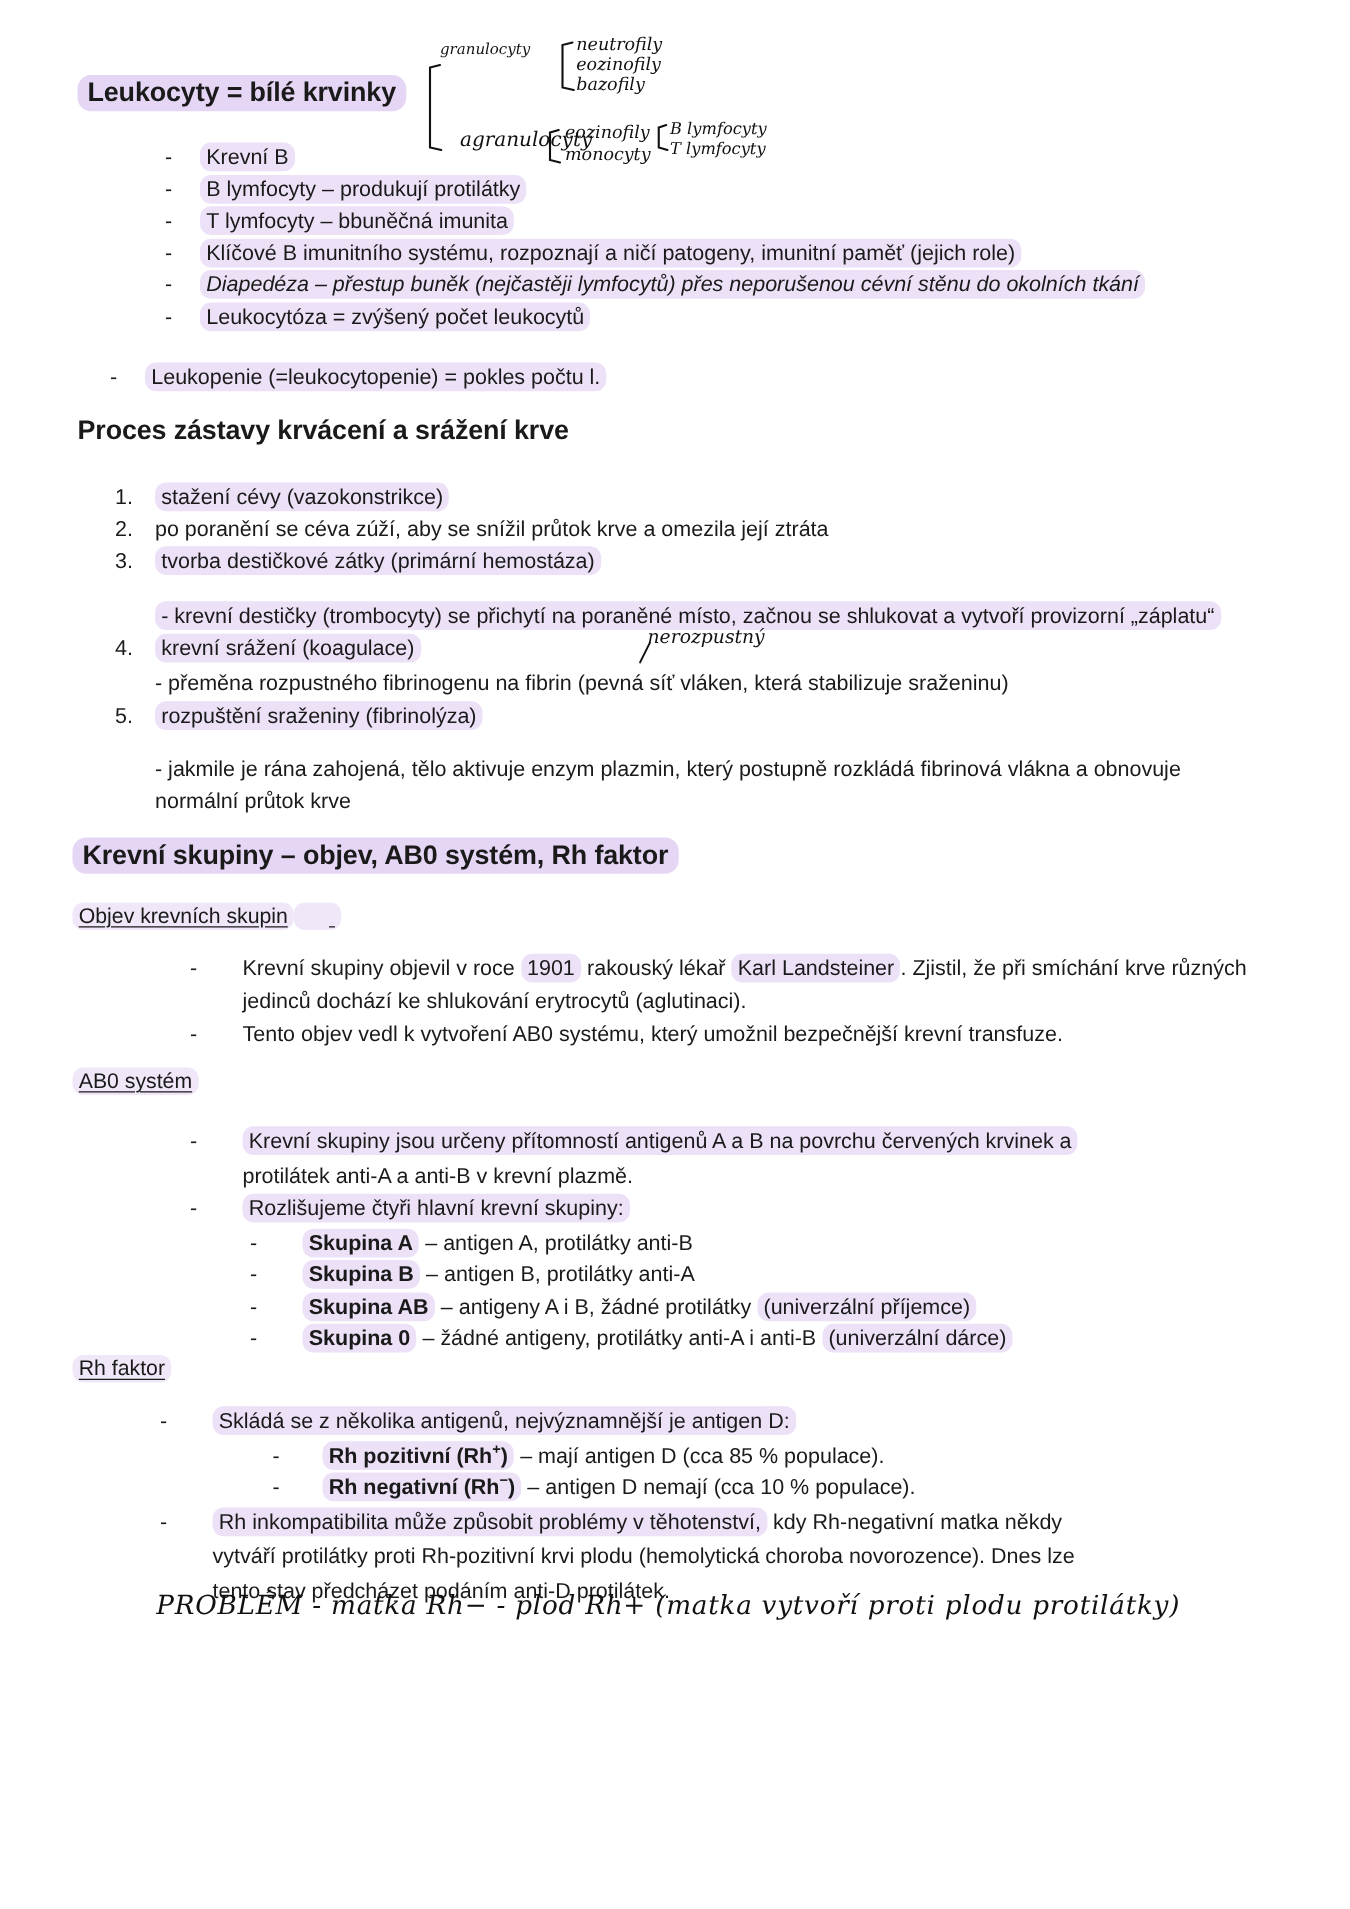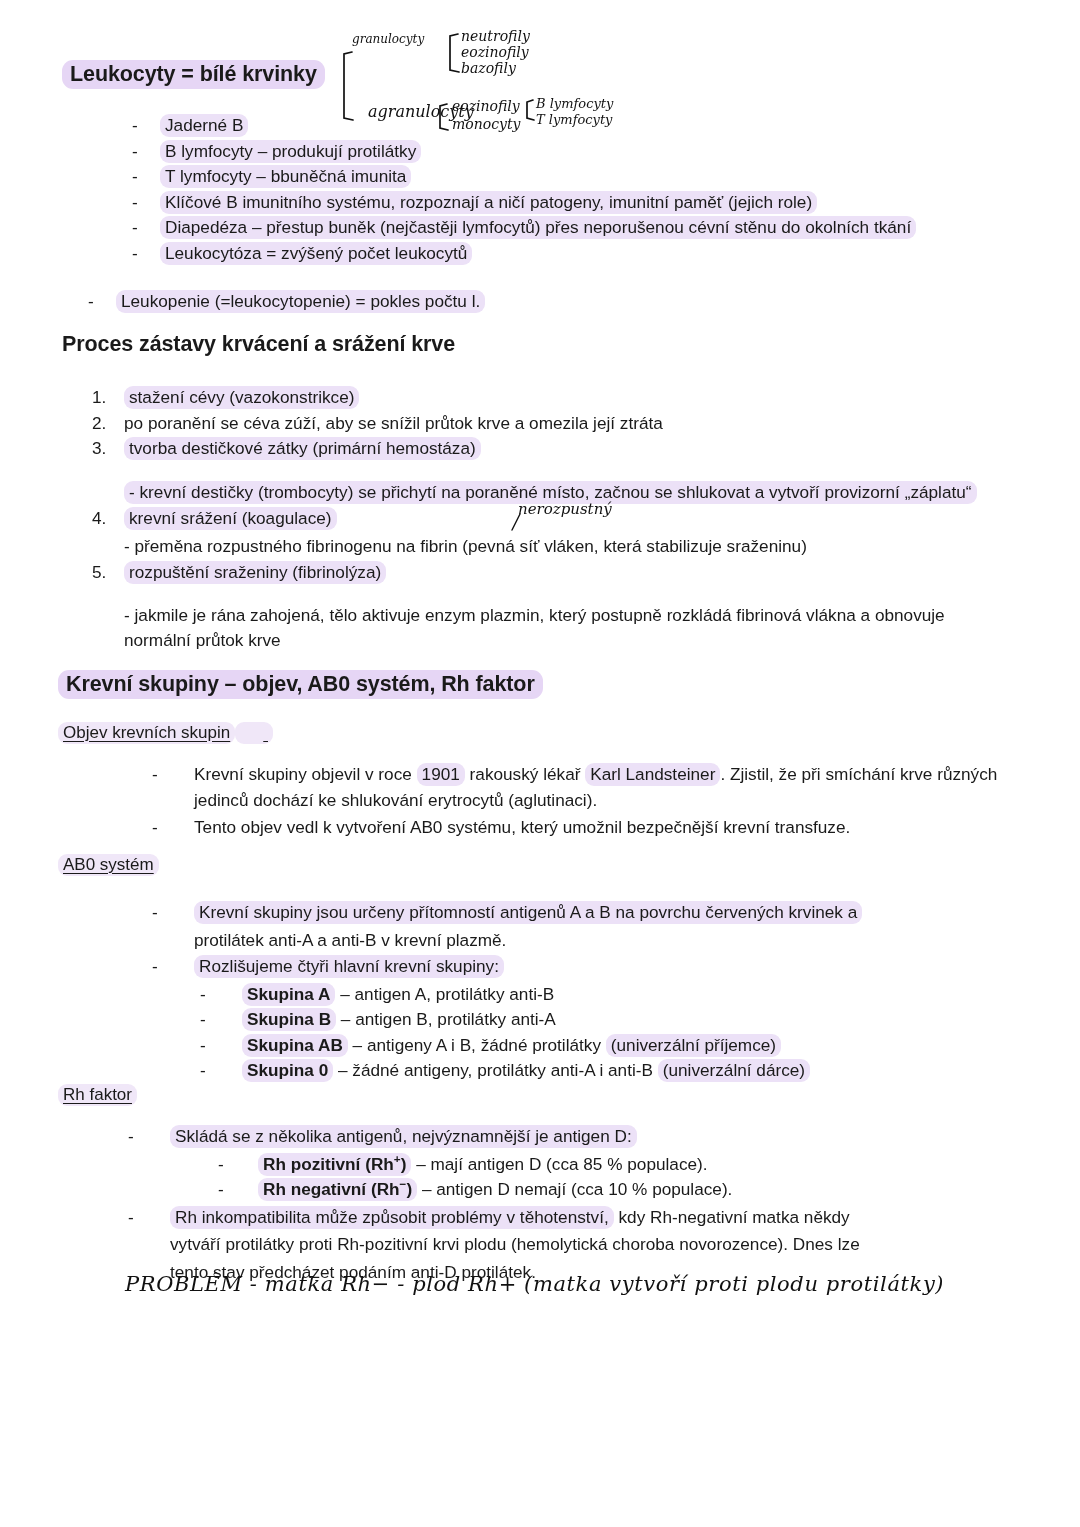--- a/index.html
+++ b/index.html
@@ -116,41 +116,41 @@
     <span class="hand abs" style="left:122px; top:76px; font-size:14px;">eozinofily</span>
     <span class="hand abs" style="left:122px; top:94px; font-size:14px;">monocyty</span>
     <span class="hand abs" style="left:206px; top:74px; font-size:13px;">B lymfocyty</span>
     <span class="hand abs" style="left:206px; top:90px; font-size:13px;">T lymfocyty</span>
   </div>
 
   <div class="abs" style="left:132px; top:113px; width:900px;">
 
     <div class="bullet">
       <span class="dash">-</span>
-      <span class="bcontent"><span class="hl">Jaderné B</span></span>
+      <span class="bcontent"><span class="hl">Krevní B</span></span>
     </div>
 
     <div class="bullet">
       <span class="dash">-</span>
       <span class="bcontent"><span class="hl">B lymfocyty – produkují protilátky</span></span>
     </div>
 
     <div class="bullet">
       <span class="dash">-</span>
       <span class="bcontent"><span class="hl">T lymfocyty – bbuněčná imunita</span></span>
     </div>
 
     <div class="bullet">
       <span class="dash">-</span>
       <span class="bcontent"><span class="hl">Klíčové B imunitního systému, rozpoznají a ničí patogeny, imunitní paměť (jejich role)</span></span>
     </div>
 
     <div class="bullet">
       <span class="dash">-</span>
-      <span class="bcontent" style="max-width:820px;"><span class="hl">Diapedéza – přestup buněk (nejčastěji lymfocytů) přes neporušenou cévní stěnu do okolních tkání</span></span>
+      <span class="bcontent" style="max-width:820px;font-style:italic;"><span class="hl">Diapedéza – přestup buněk (nejčastěji lymfocytů) přes neporušenou cévní stěnu do okolních tkání</span></span>
     </div>
 
     <div class="bullet">
       <span class="dash">-</span>
       <span class="bcontent"><span class="hl">Leukocytóza = zvýšený počet leukocytů</span></span>
     </div>
   </div>
 
   <div class="abs bullet" style="left:88px; top:289px; width:900px;">
     <span class="dash">-</span>

